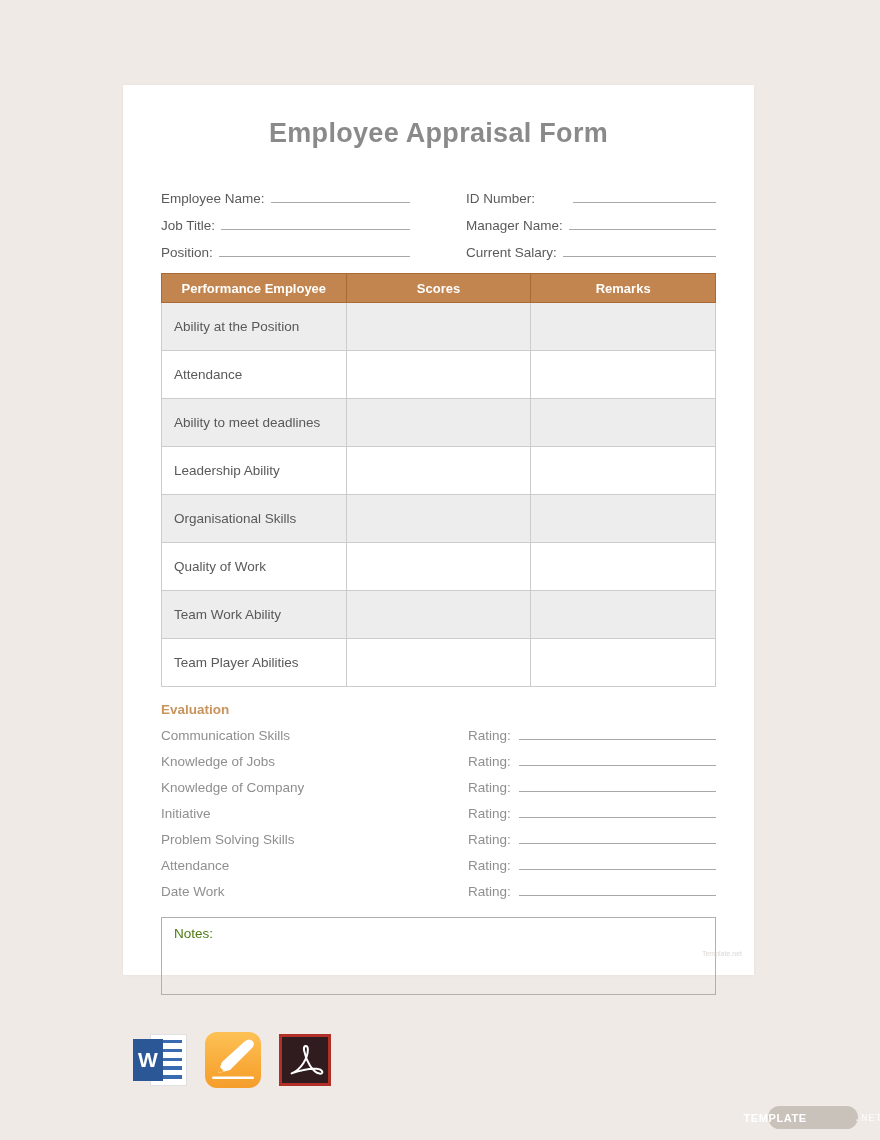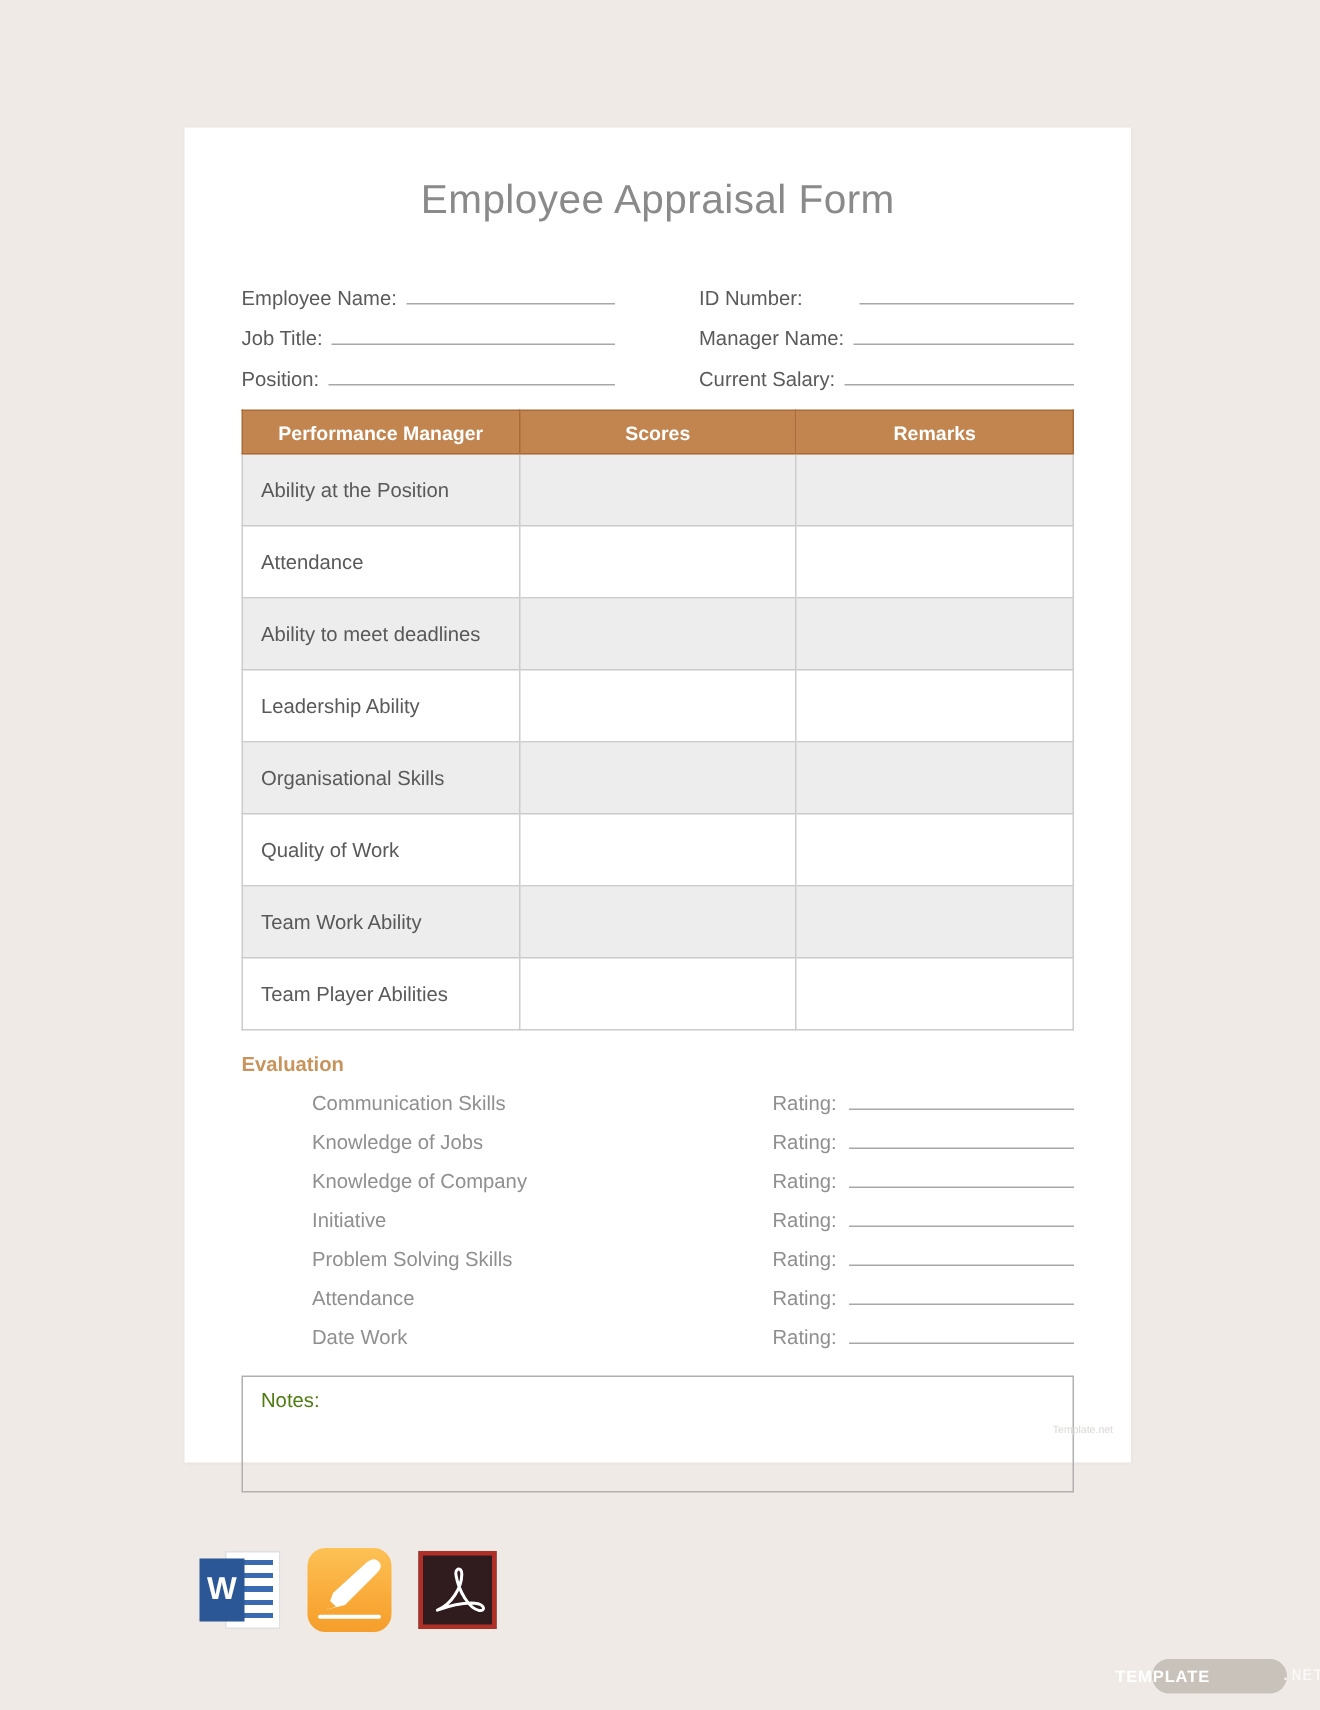--- a/index.html
+++ b/index.html
@@ -14,21 +14,21 @@
   
   .page {
     position:absolute; left:123px; top:85px;
     width:631px; height:890px;
     background:#ffffff;
     box-shadow:0 0 3px rgba(0,0,0,0.05);
     padding:33px 38px 0;
   }
   .title {
     text-align:center;
-    font-size:27px; font-weight:400;
+    font-size:27px; font-weight:700;
     color:#8a8a8a; letter-spacing:0.3px;
     line-height:31px;
   }
 
   
   .fields {
     margin-top:42px;
     display:grid;
     grid-template-columns:249px 1fr;
     column-gap:56px;
@@ -74,21 +74,20 @@
   .eval-heading {
     margin-top:15px;
     font-size:13.5px; font-weight:700;
     color:#c9945c;
   }
   .eval-row {
     display:flex; align-items:flex-end;
     margin-top:12px; height:14px;
     font-size:13.5px; color:#8f8f8f;
     white-space:nowrap;
-    margin-left:47px;
   }
   .eval-item { width:307px; }
   .eval-line {
     flex:1; margin-left:8px; margin-bottom:3px;
     border-bottom:1px solid #a8a8a8;
   }
 
   
   .notes {
     margin-top:18px;
@@ -191,21 +190,21 @@
     </div>
     <div class="field">
       <span>Current Salary:</span>
       <span class="blank"></span>
     </div>
   </div>
 
   <table class="scores">
     <thead>
       <tr>
-        <th>Performance Manager</th>
+        <th>Performance Employee</th>
         <th>Scores</th>
         <th>Remarks</th>
       </tr>
     </thead>
     <tbody>
       <tr>
         <td>Ability at the Position</td>
         <td></td>
         <td></td>
       </tr>

